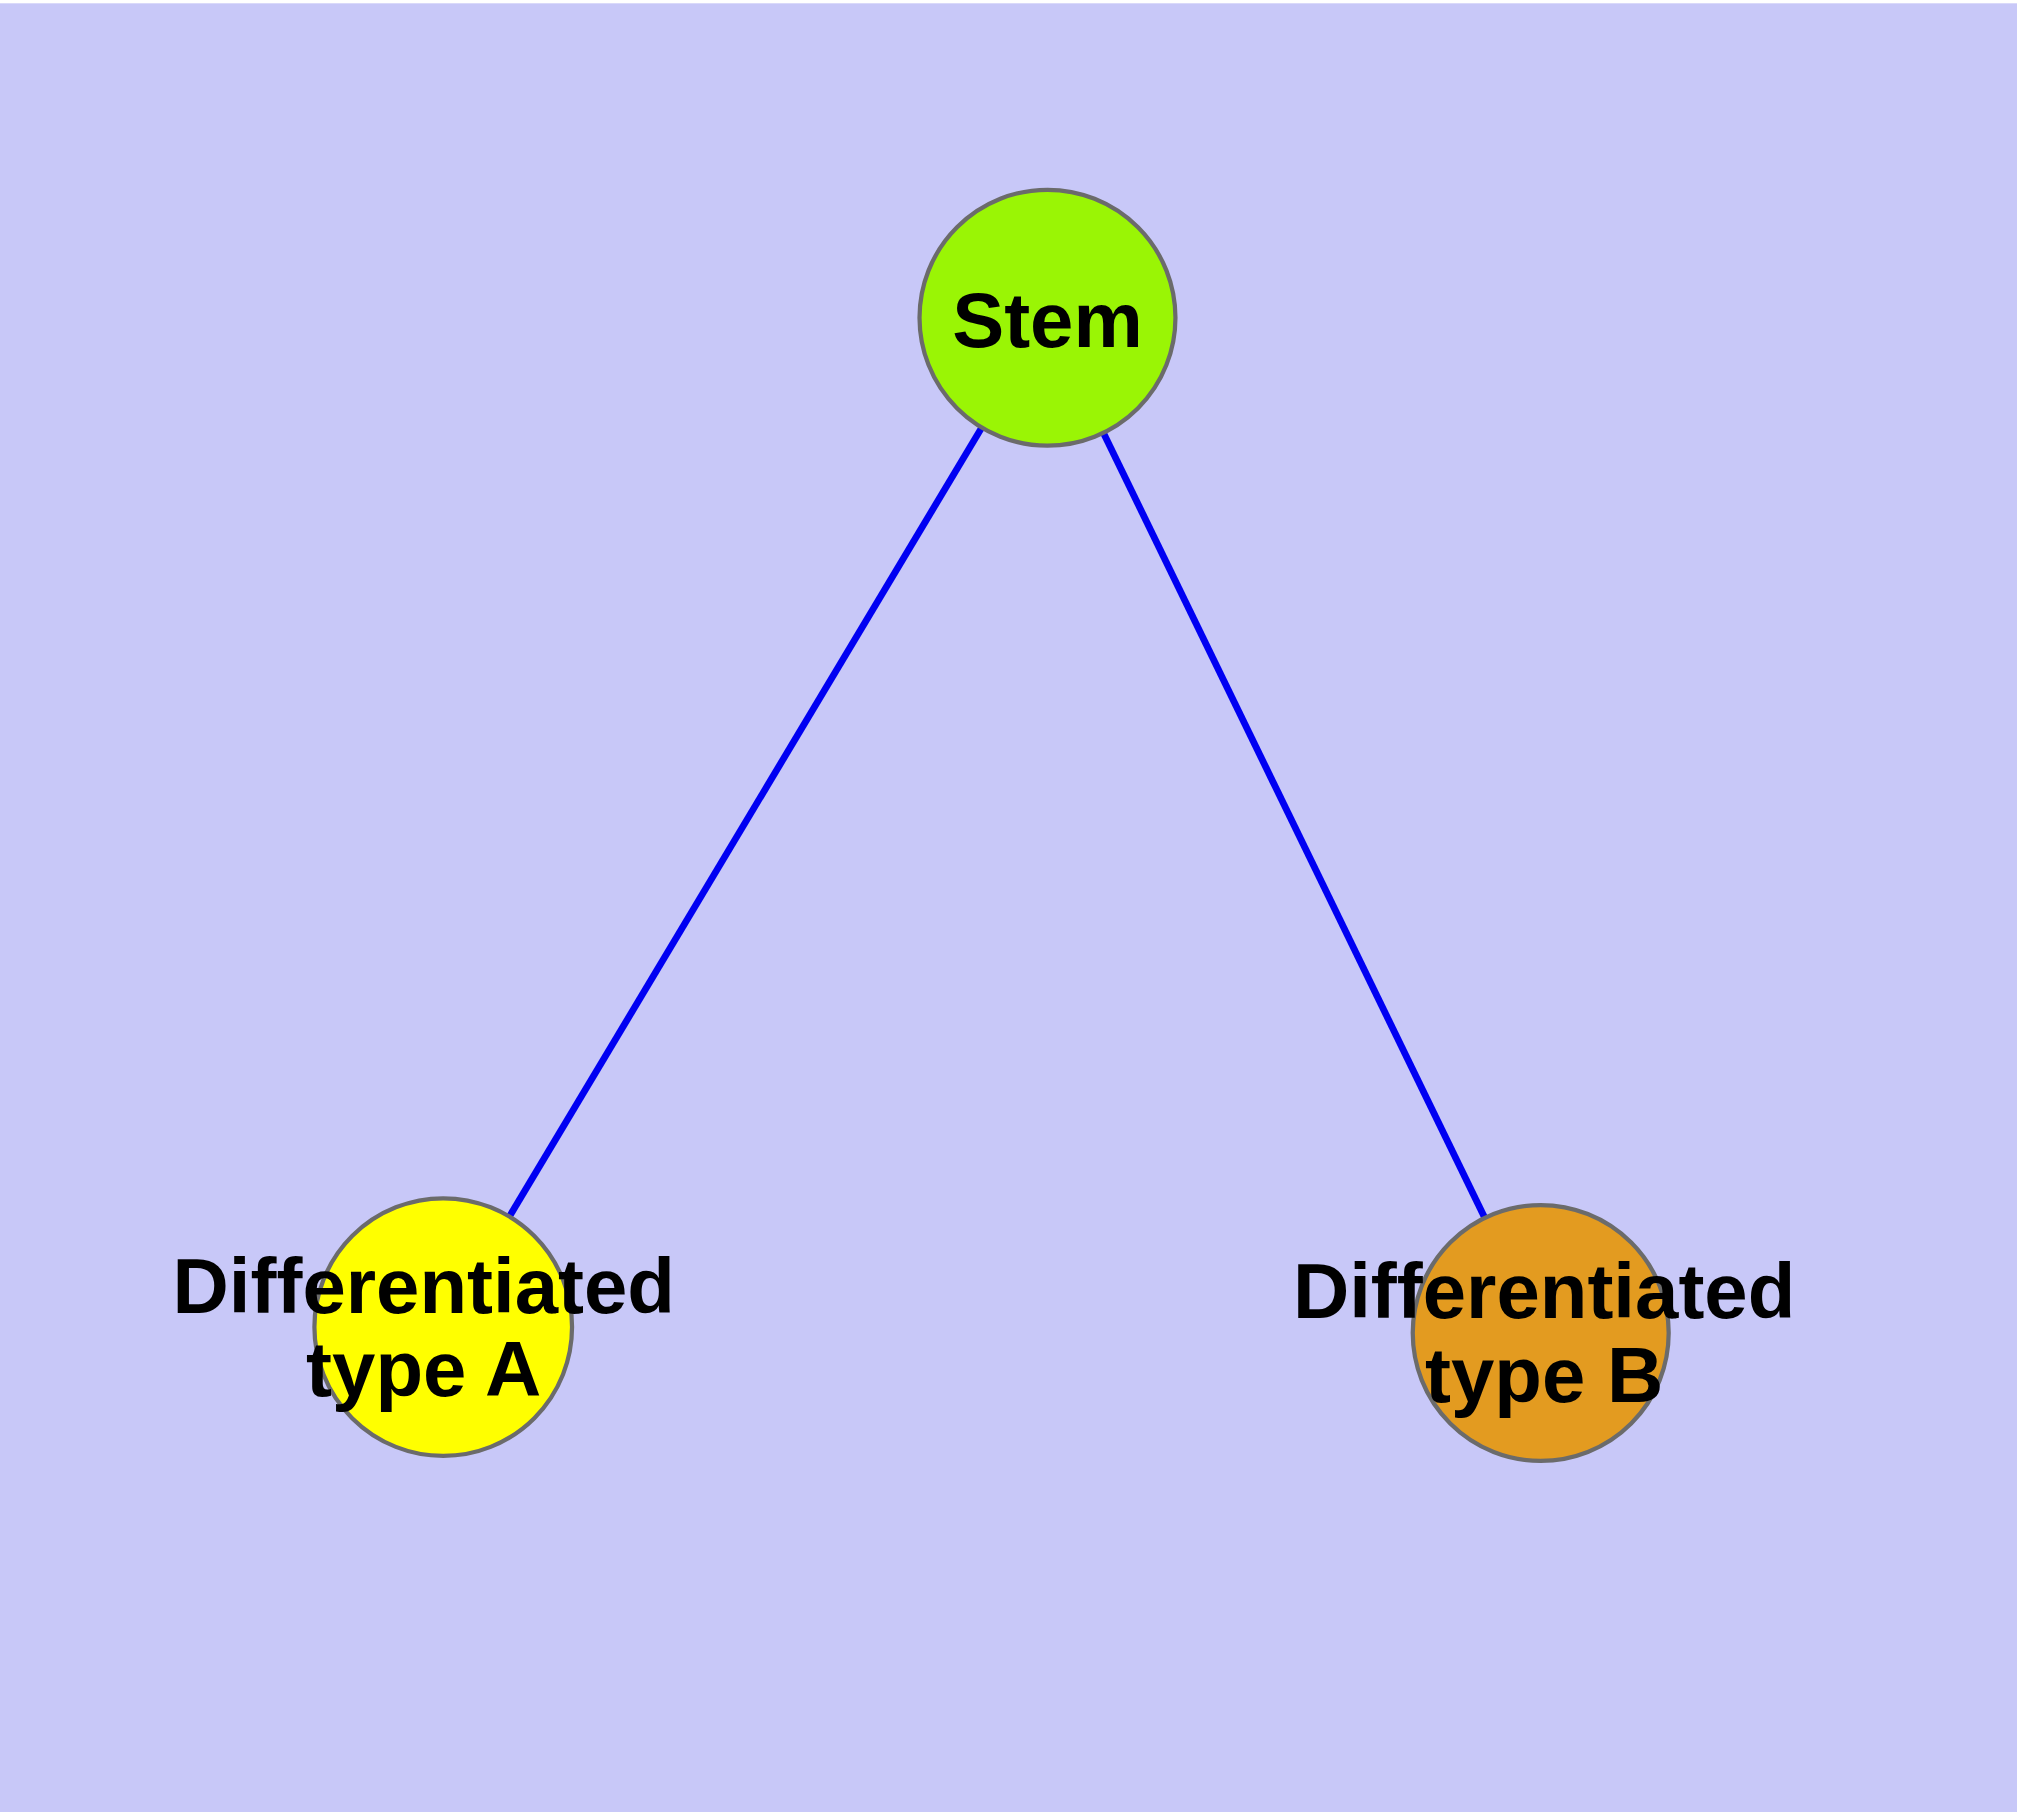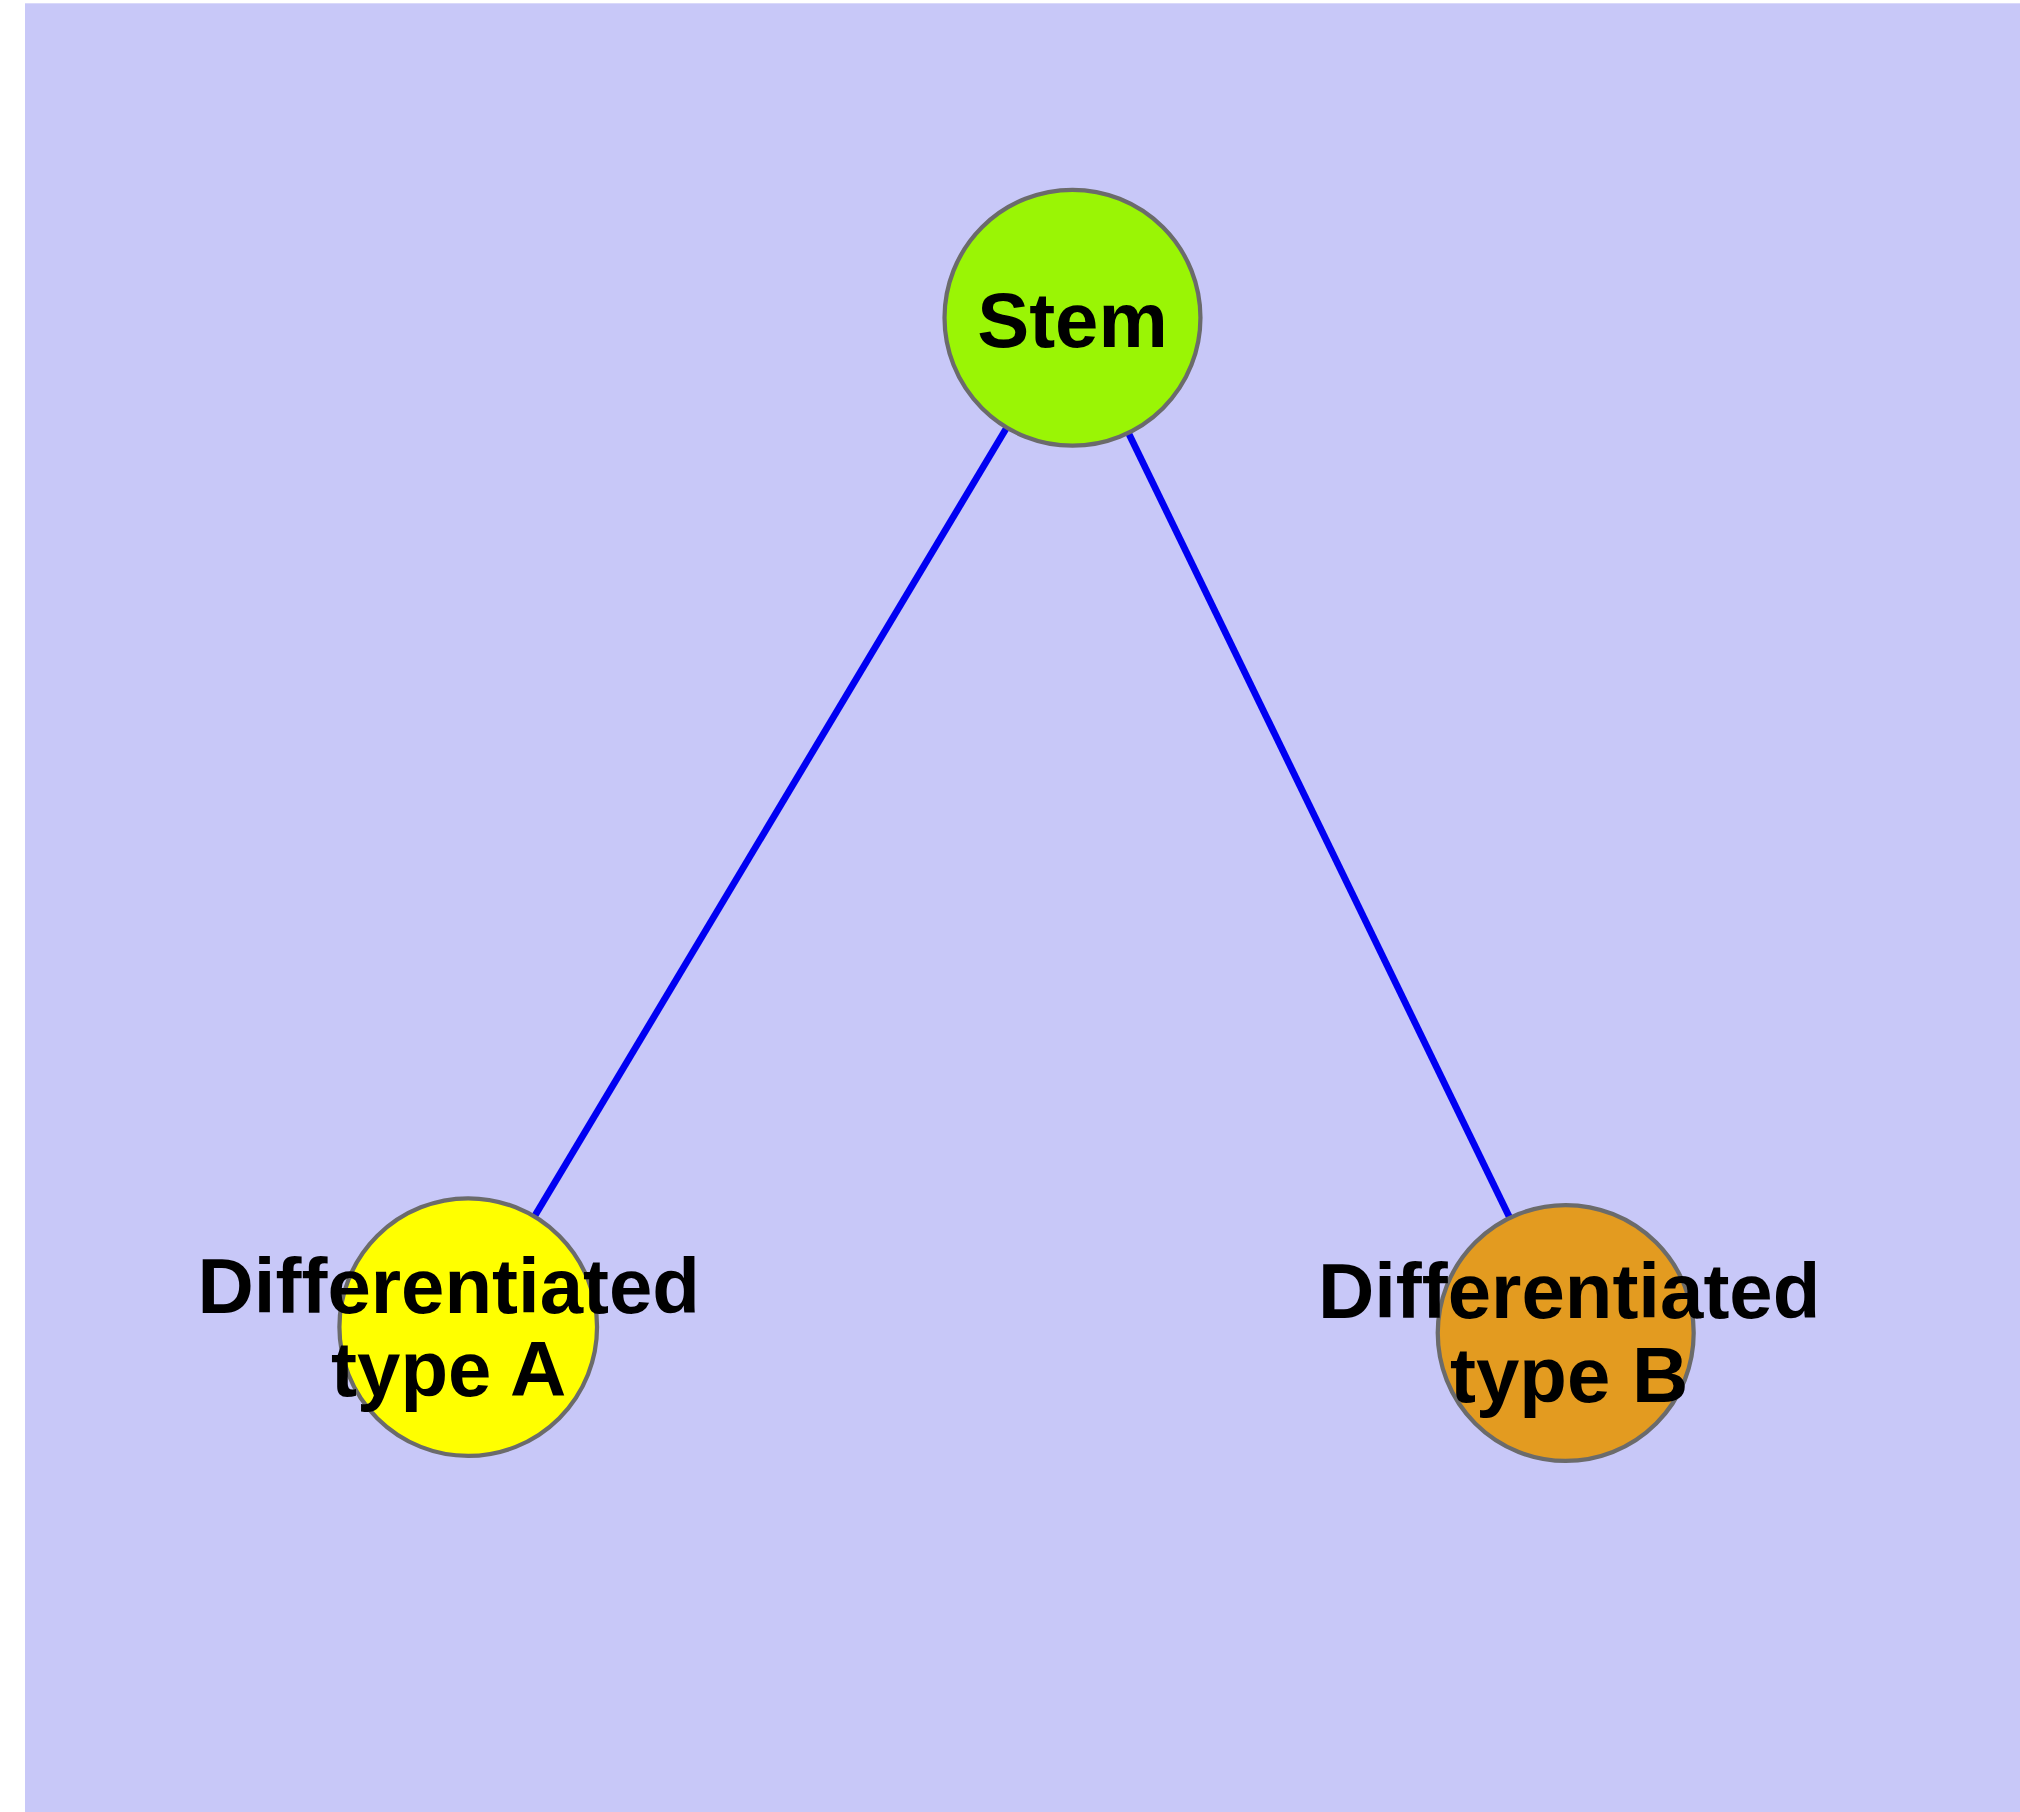--- a/index.html
+++ b/index.html
@@ -8,21 +8,20 @@
     width: 2021px;
     height: 1812px;
     background: #FFFFFF;
     font-family: "Liberation Sans", sans-serif;
     overflow: hidden;
   }
   .page {
     position: relative;
     width: 1731px;
     height: 1812px;
-    margin-left: 25px;
   }
   .canvas {
     position: absolute;
     left: 0;
     top: 2.5px;
     width: 2017px;
     height: 1810px;
     display: block;
   }
   .canvas-bg {

